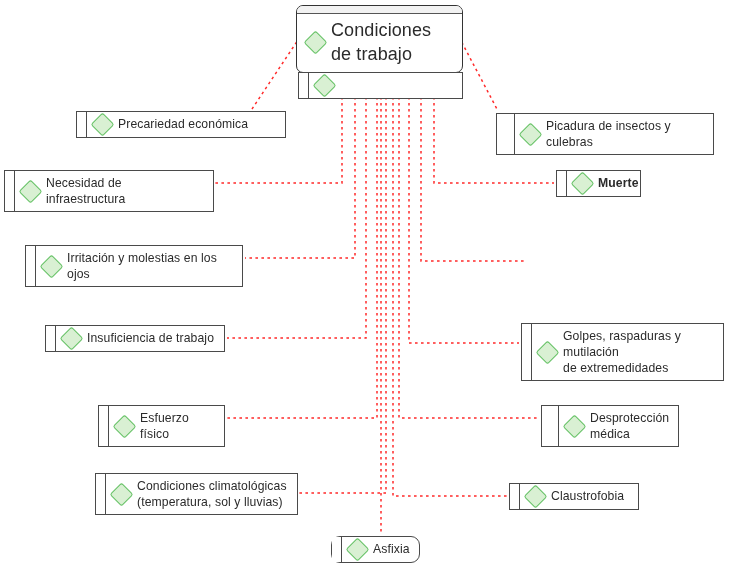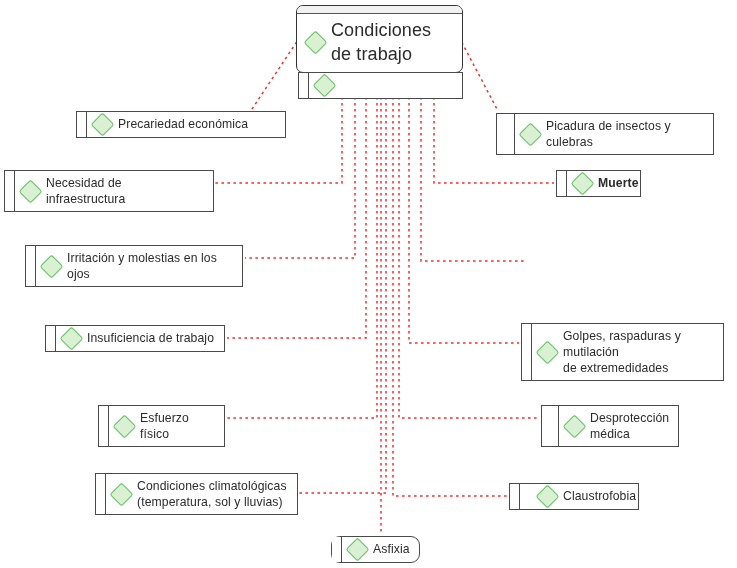--- a/index.html
+++ b/index.html
@@ -193,21 +193,21 @@
         </div>
       </div>
       <div class="node" style="left: 61px; top: 473px; width: 203px; min-height: 40px; margin-left: 34px;">
         <div class="gutter"></div>
         <div class="body">
           <span class="diamond" style="background: rgb(217, 240, 211); border-color: rgb(102, 194, 102);"></span>
           <span class="label">Condiciones climatológicas
 (temperatura, sol y lluvias)</span>
         </div>
       </div>
-      <div class="node" style="left: 509px; top: 483px; width: 130px; min-height: 26px; gap: 12px;">
+      <div class="node" style="left: 509px; top: 483px; width: 130px; min-height: 26px;">
         <div class="gutter"></div>
         <div class="body">
           <span class="diamond" style="background: rgb(217, 240, 211); border-color: rgb(102, 194, 102);"></span>
           <span class="label">Claustrofobia</span>
         </div>
       </div>
       <div class="node" style="left: 331px; top: 536px; width: 89px; min-height: 26px; border-radius: 9px;">
         <div class="gutter"></div>
         <div class="body">
           <span class="diamond" style="background: rgb(217, 240, 211); border-color: rgb(102, 194, 102);"></span>

